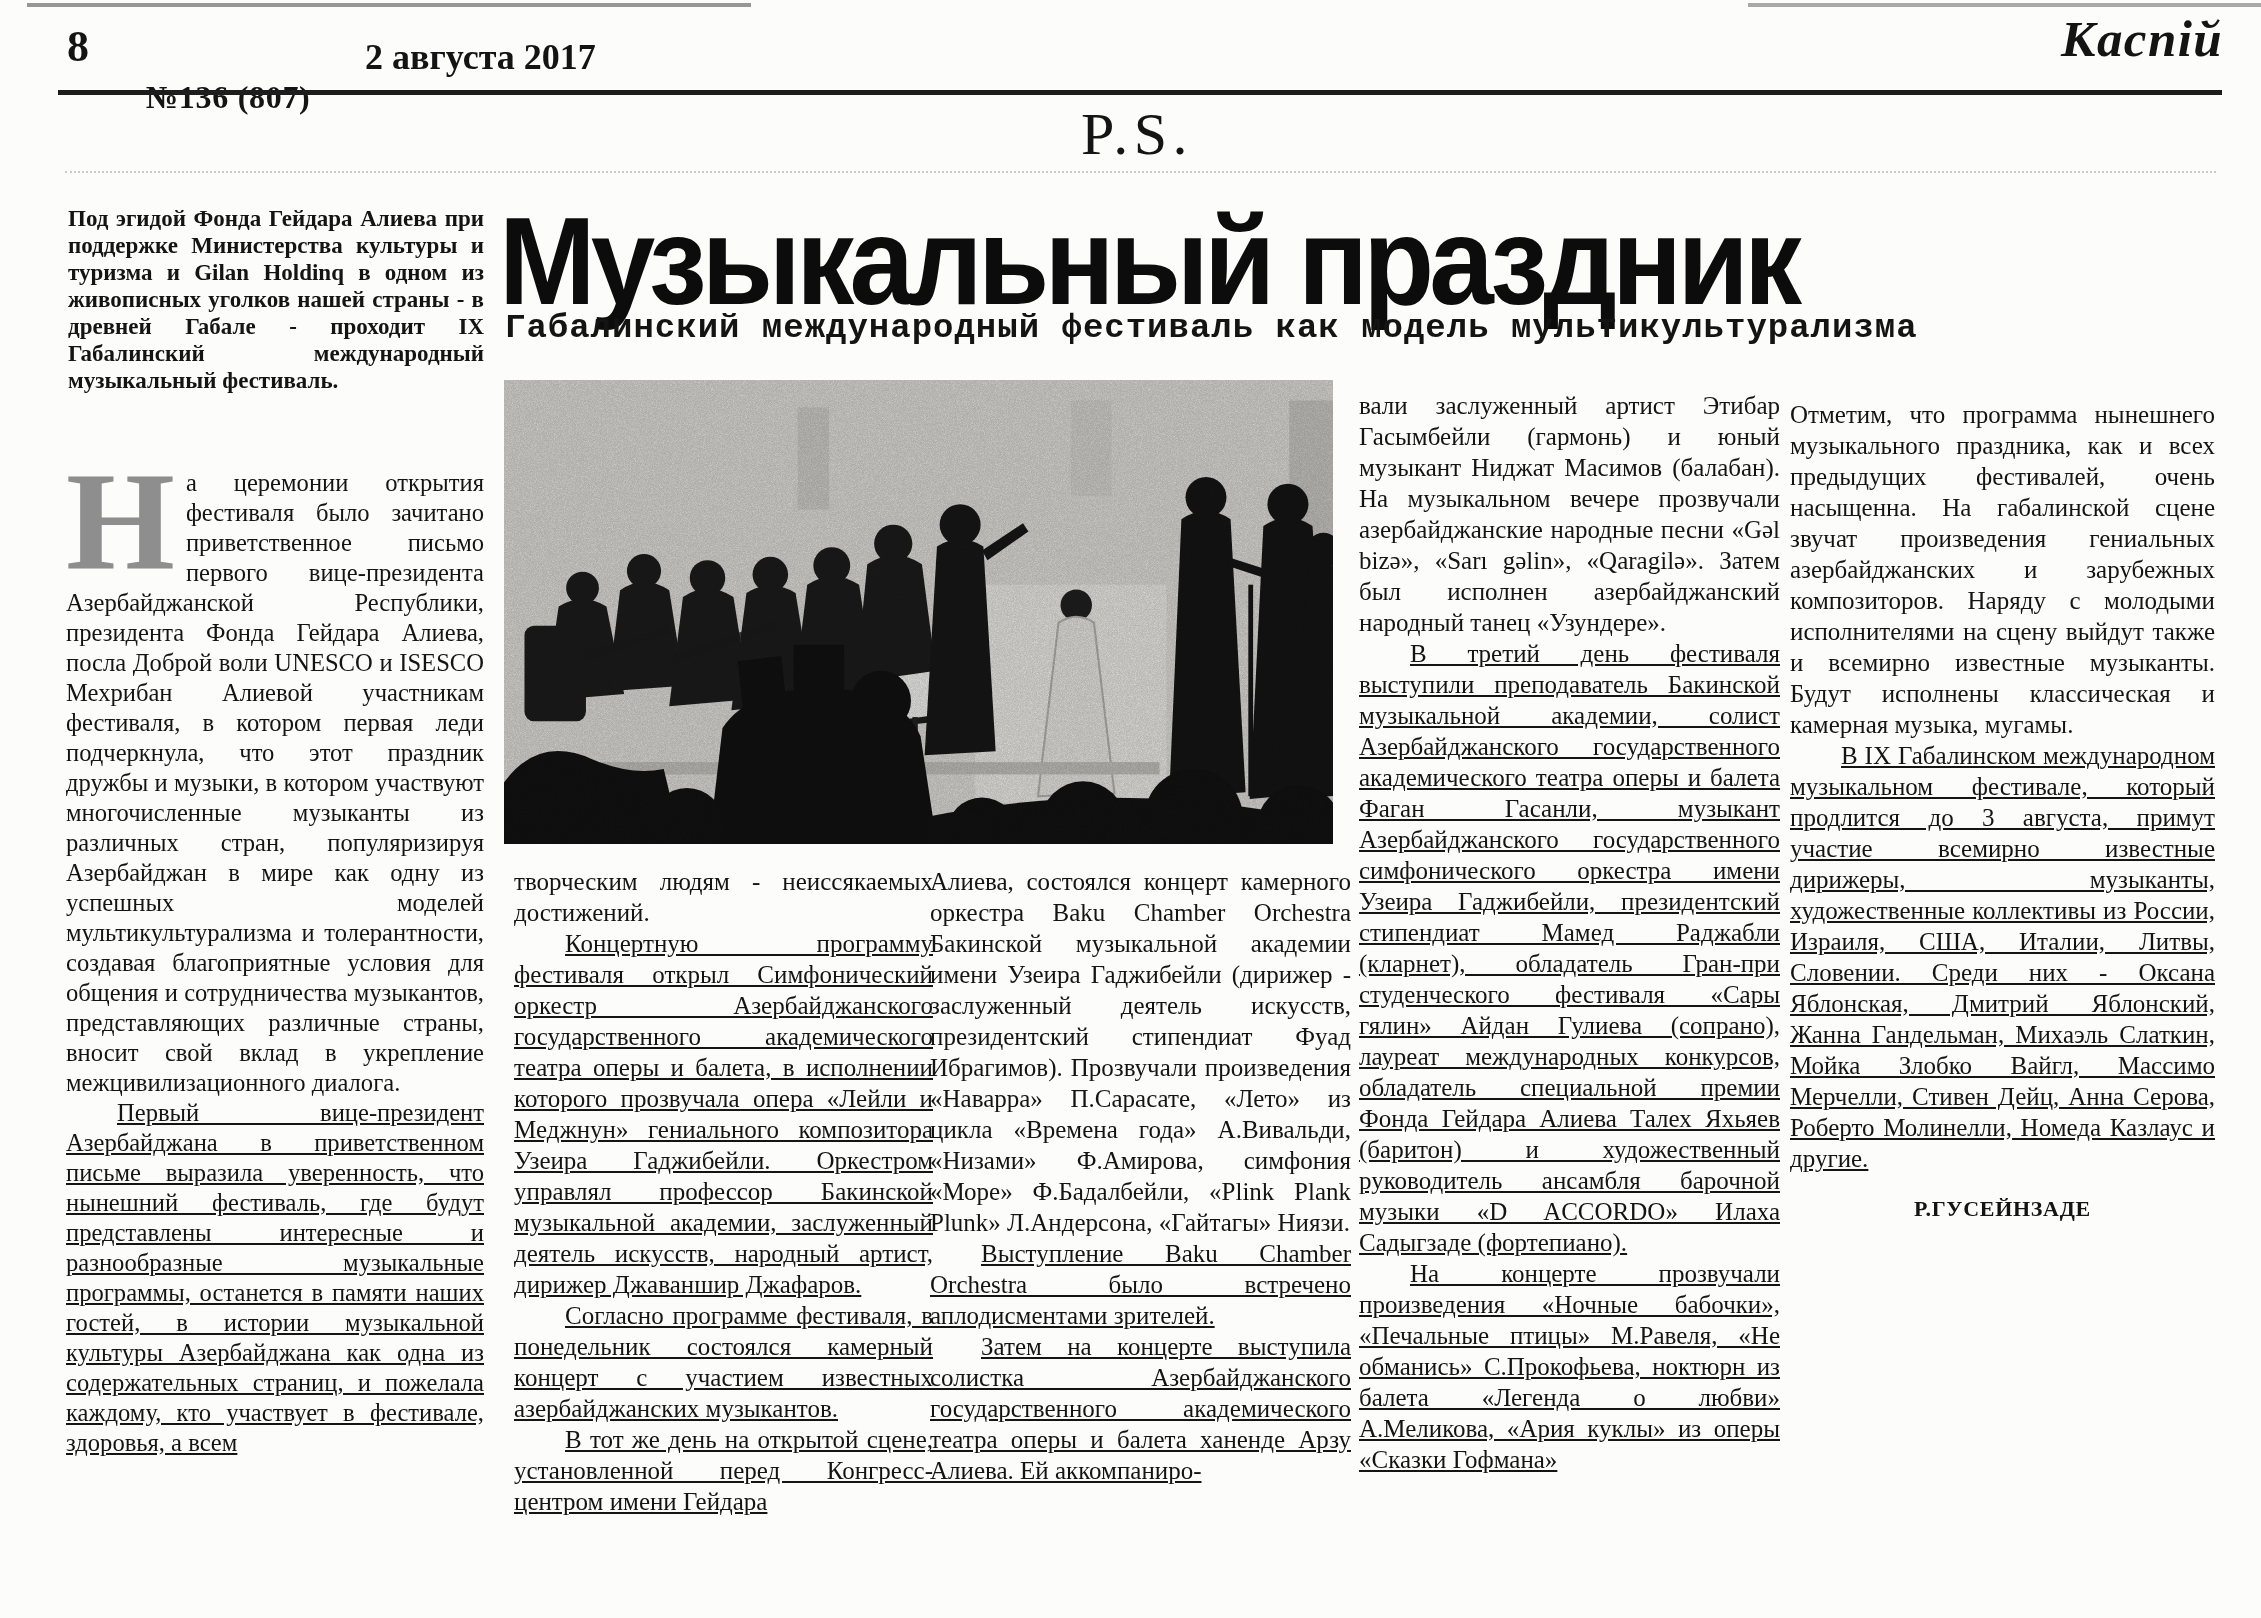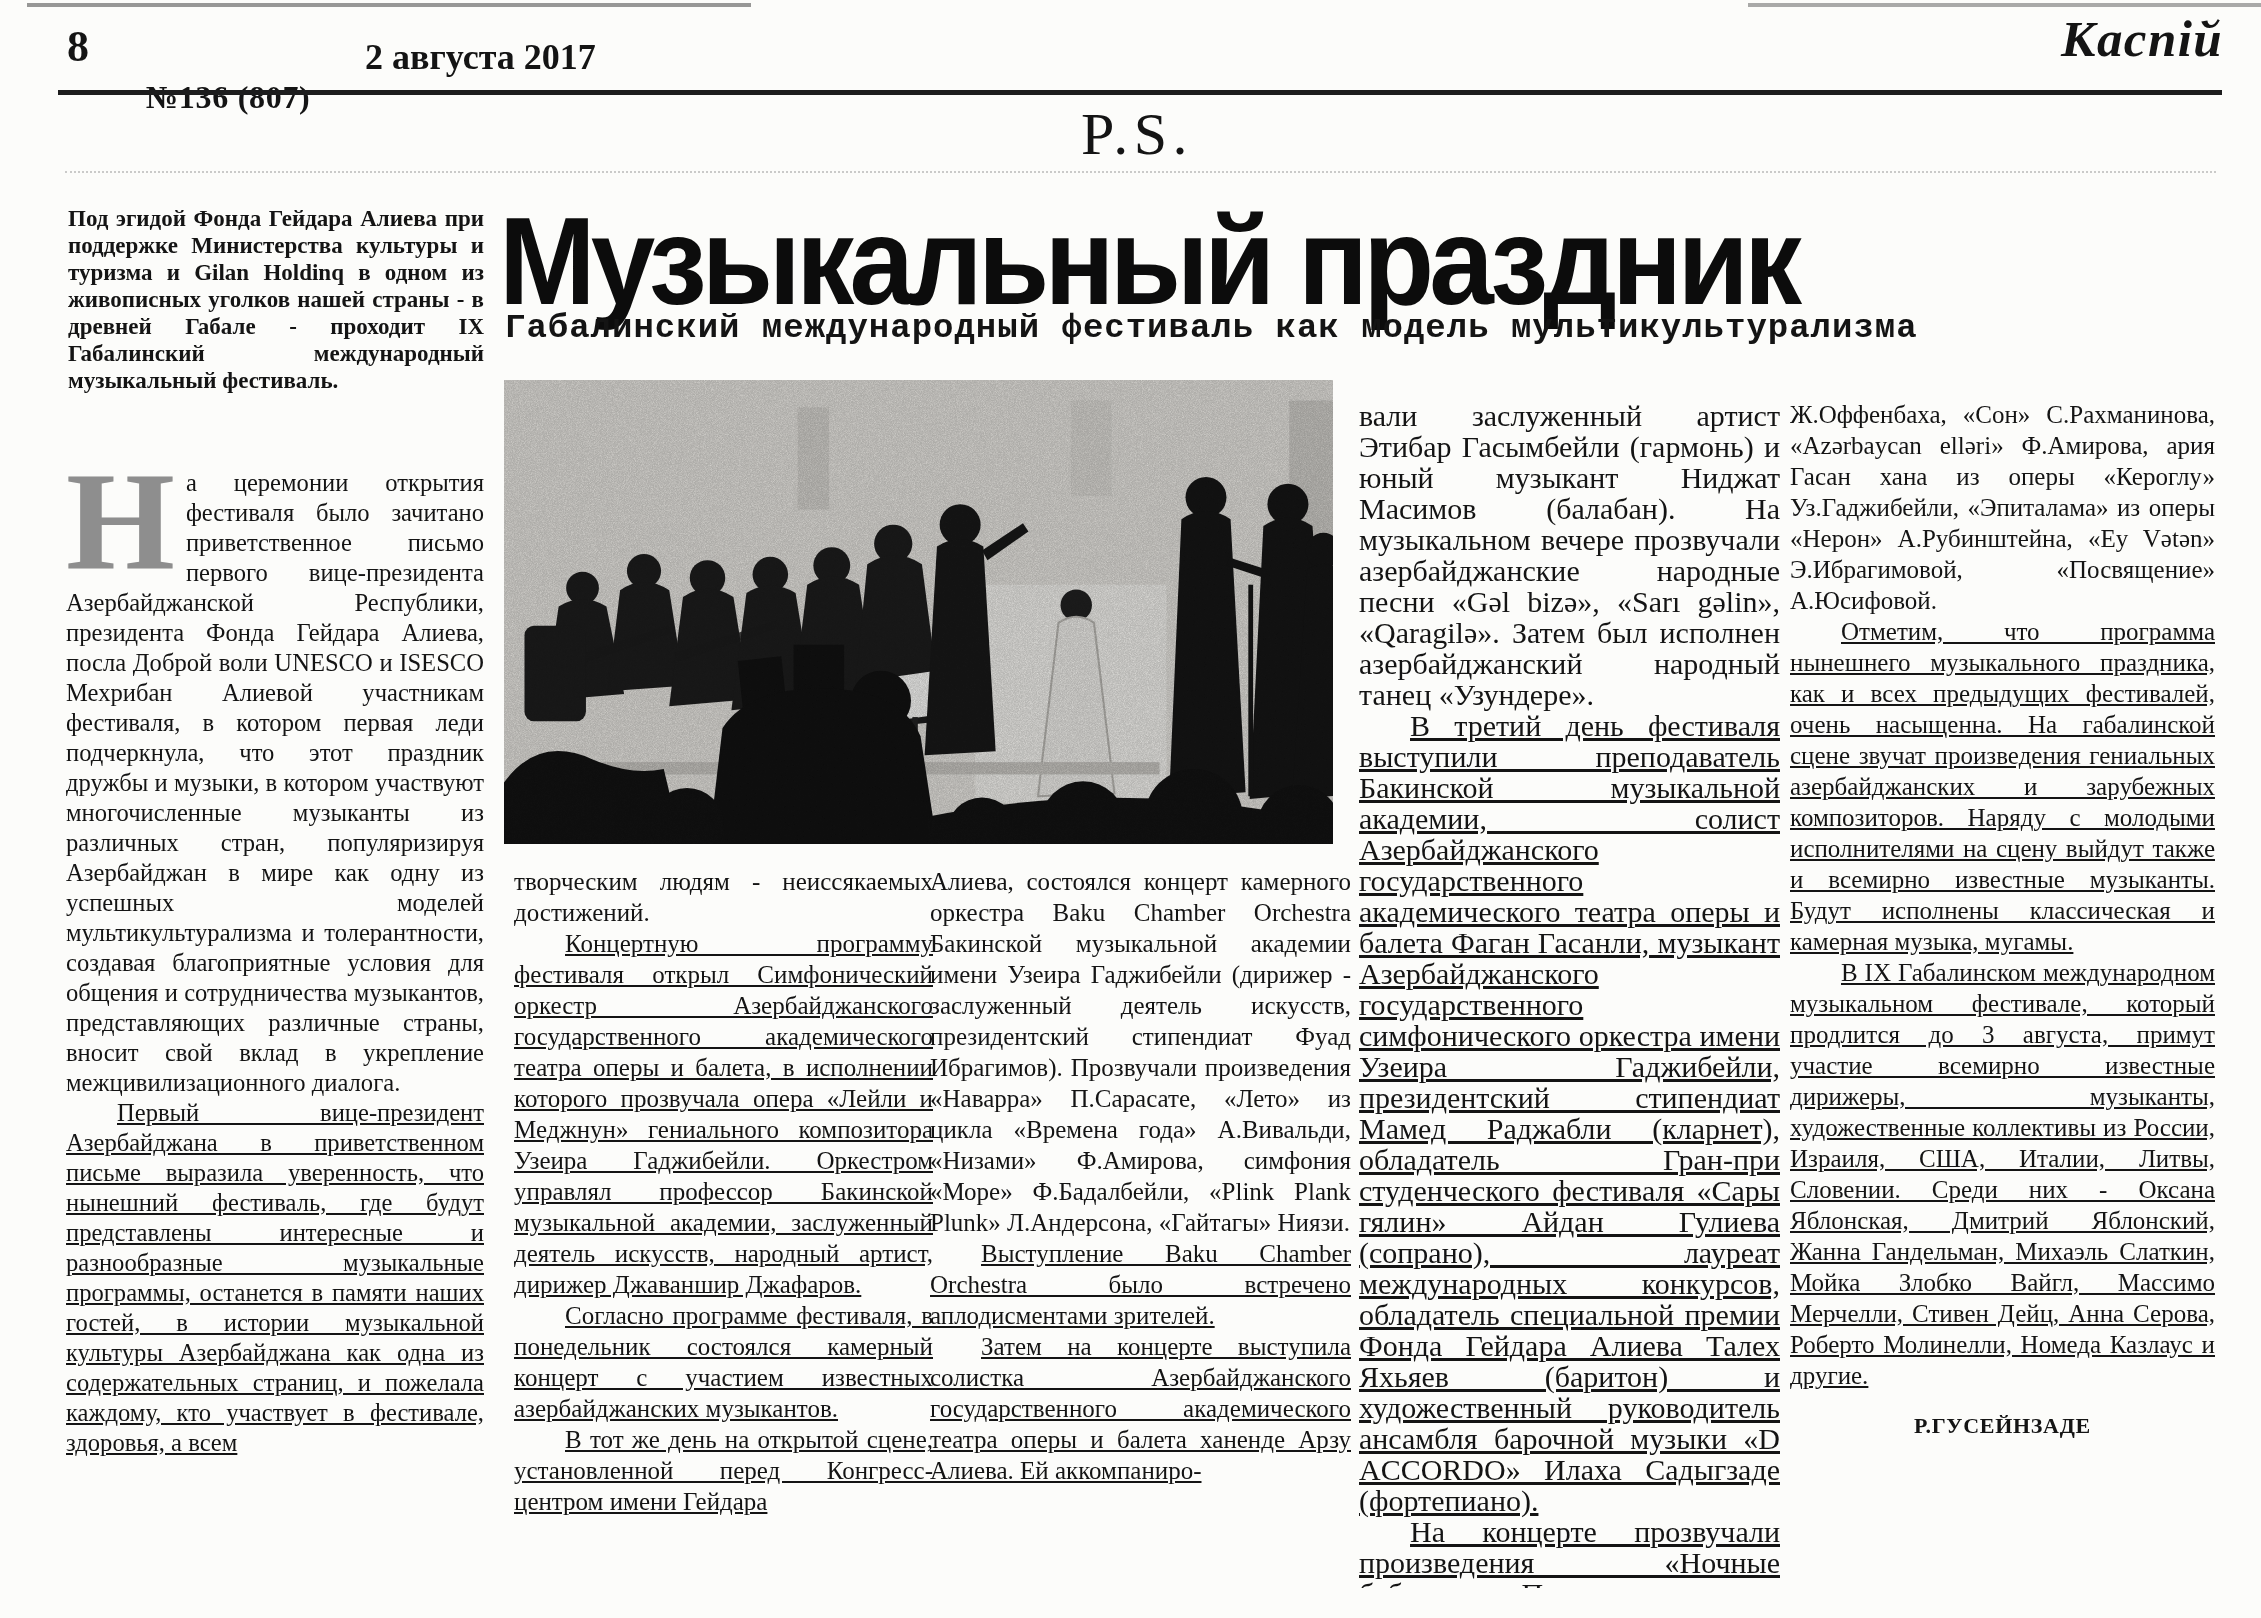--- a/index.html
+++ b/index.html
@@ -32,21 +32,21 @@
   
   .photo{left:504px;top:380px;width:829px;height:464px;}
 
   
   .col{position:absolute;text-align:justify;overflow:hidden;}
   .col p{margin:0;}
   .col p + p{text-indent:51px;text-decoration:underline;}
   .col1{left:66px;top:468px;width:418px;height:1092px;font-size:24.6px;line-height:30px;}
   .col2{left:500px;top:866px;width:419px;height:724px;font-size:25px;line-height:31px;margin-left:14px;}
   .col3{left:930px;top:866px;width:421px;height:724px;font-size:25px;line-height:31px;}
-  .col4{left:1359px;top:400px;width:421px;height:1188px;font-size:30px;line-height:31px;}
+  .col4{left:1359px;top:390px;width:421px;height:1188px;font-size:25px;line-height:31px;}
   .col5{left:1790px;top:399px;width:425px;height:1202px;font-size:25px;line-height:31px;}
 
   .dropcap{float:left;font-size:140px;line-height:94px;padding:5.5px 11px 4.1px 0;
            font-weight:bold;color:#8e8e8e;font-family:"Liberation Serif",serif;}
 
   .byline{display:block;margin-top:19px;text-align:center;font-weight:bold;
           font-size:22px;letter-spacing:0.7px;text-indent:0;}
 </style>
 </head>
 <body>
@@ -173,21 +173,20 @@
     </div>
 
   <div class="col col4">
       <p>вали заслуженный артист Этибар Гасымбейли (гармонь) и юный музыкант Ниджат Масимов (балабан). На музыкальном вечере прозвучали азербайджанские народные песни «Gəl bizə», «Sarı gəlin», «Qaragilə». Затем был исполнен азербайджанский народный танец «Узундере».</p>
       <p>В третий день фестиваля выступили преподаватель Бакинской музыкальной академии, солист Азербайджанского государственного академического театра оперы и балета Фаган Гасанли, музыкант Азербайджанского государственного симфонического оркестра имени Узеира Гаджибейли, президентский стипендиат Мамед Раджабли (кларнет), обладатель Гран-при студенческого фестиваля «Сары гялин» Айдан Гулиева (сопрано), лауреат международных конкурсов, обладатель специальной премии Фонда Гейдара Алиева Талех Яхьяев (баритон) и художественный руководитель ансамбля барочной музыки «D ACCORDO» Илаха Садыгзаде (фортепиано).</p>
       <p>На концерте прозвучали произведения «Ночные бабочки», «Печальные птицы» М.Равеля, «Не обманись» С.Прокофьева, ноктюрн из балета «Легенда о любви» А.Меликова, «Ария куклы» из оперы «Сказки Гофмана»</p>
     </div>
 
   <div class="col col5">
     <div>
-        <p>Ж.Оффенбаха, «Сон» С.Рахманинова, «Azərbaycan elləri» Ф.Амирова, ария Гасан хана из оперы «Кероглу» Уз.Гаджибейли, «Эпиталама» из оперы «Нерон» А.Рубинштейна, «Ey Vətən» Э.Ибрагимовой, «Посвящение» А.Юсифовой.</p>
         <p>Отметим, что программа нынешнего музыкального праздника, как и всех предыдущих фестивалей, очень насыщенна. На габалинской сцене звучат произведения гениальных азербайджанских и зарубежных композиторов. Наряду с молодыми исполнителями на сцену выйдут также и всемирно известные музыканты. Будут исполнены классическая и камерная музыка, мугамы.</p>
         <p>В IX Габалинском международном музыкальном фестивале, который продлится до 3 августа, примут участие всемирно известные дирижеры, музыканты, художественные коллективы из России, Израиля, США, Италии, Литвы, Словении. Среди них - Оксана Яблонская, Дмитрий Яблонский, Жанна Гандельман, Михаэль Слаткин, Мойка Злобко Вайгл, Массимо Мерчелли, Стивен Дейц, Анна Серова, Роберто Молинелли, Номеда Казлаус и другие.</p>
       </div>
     <span class="byline">Р.ГУСЕЙНЗАДЕ</span>
   </div>
 
 </div>
 
 
 </body></html>

